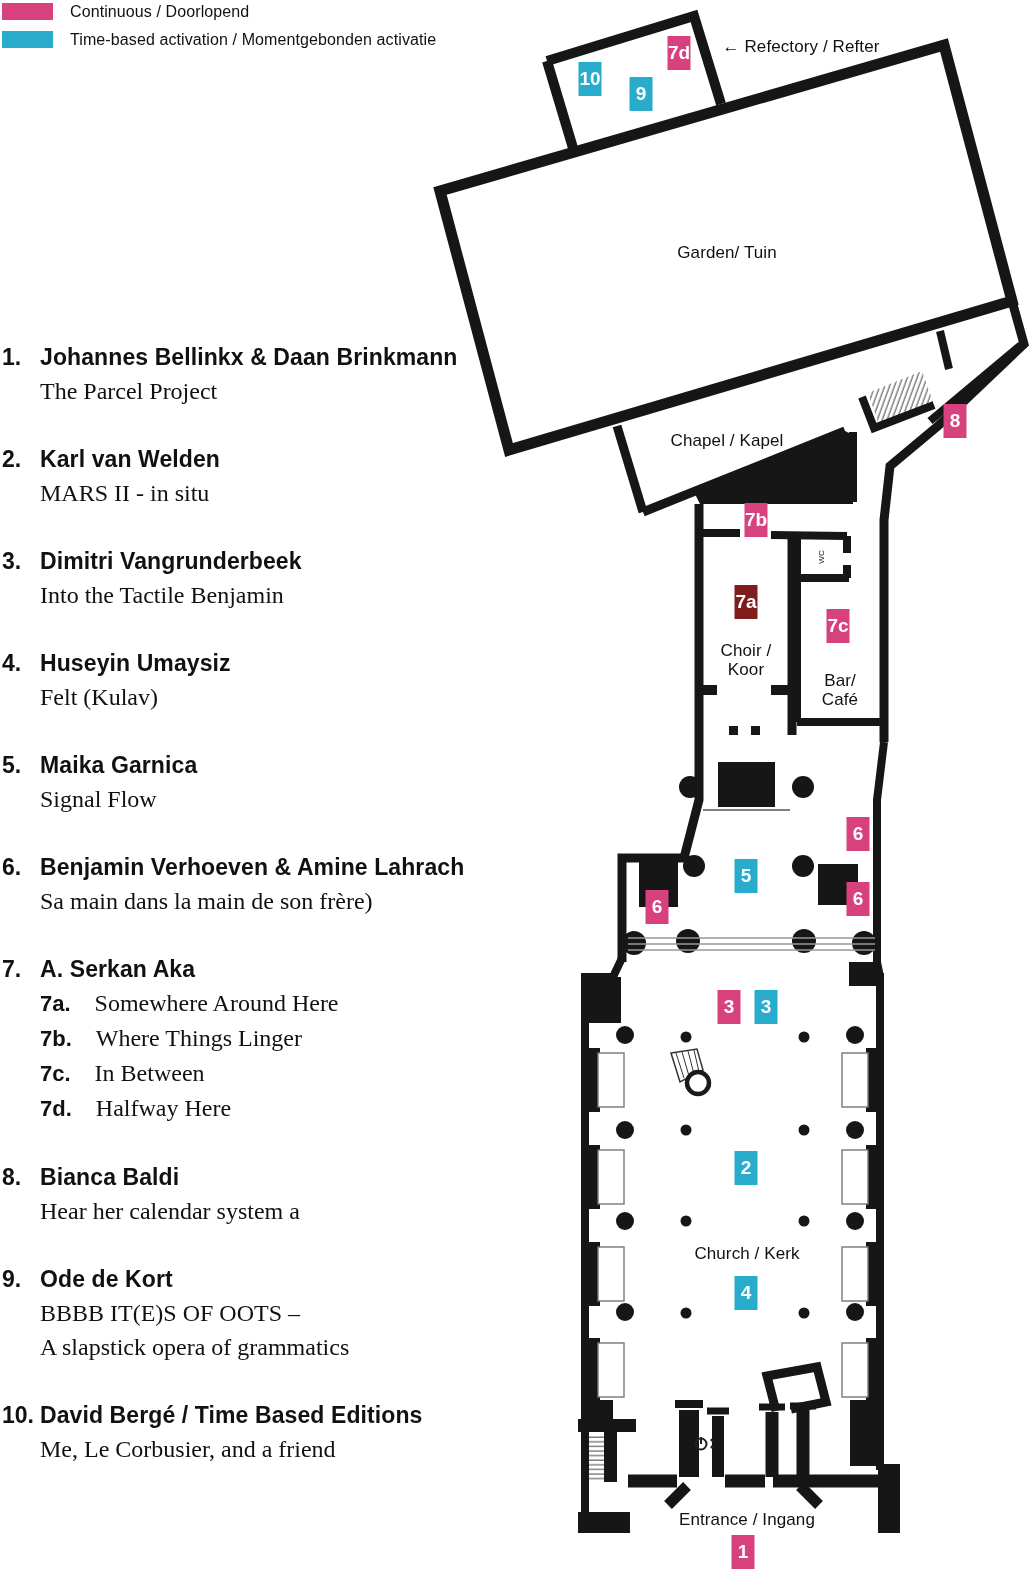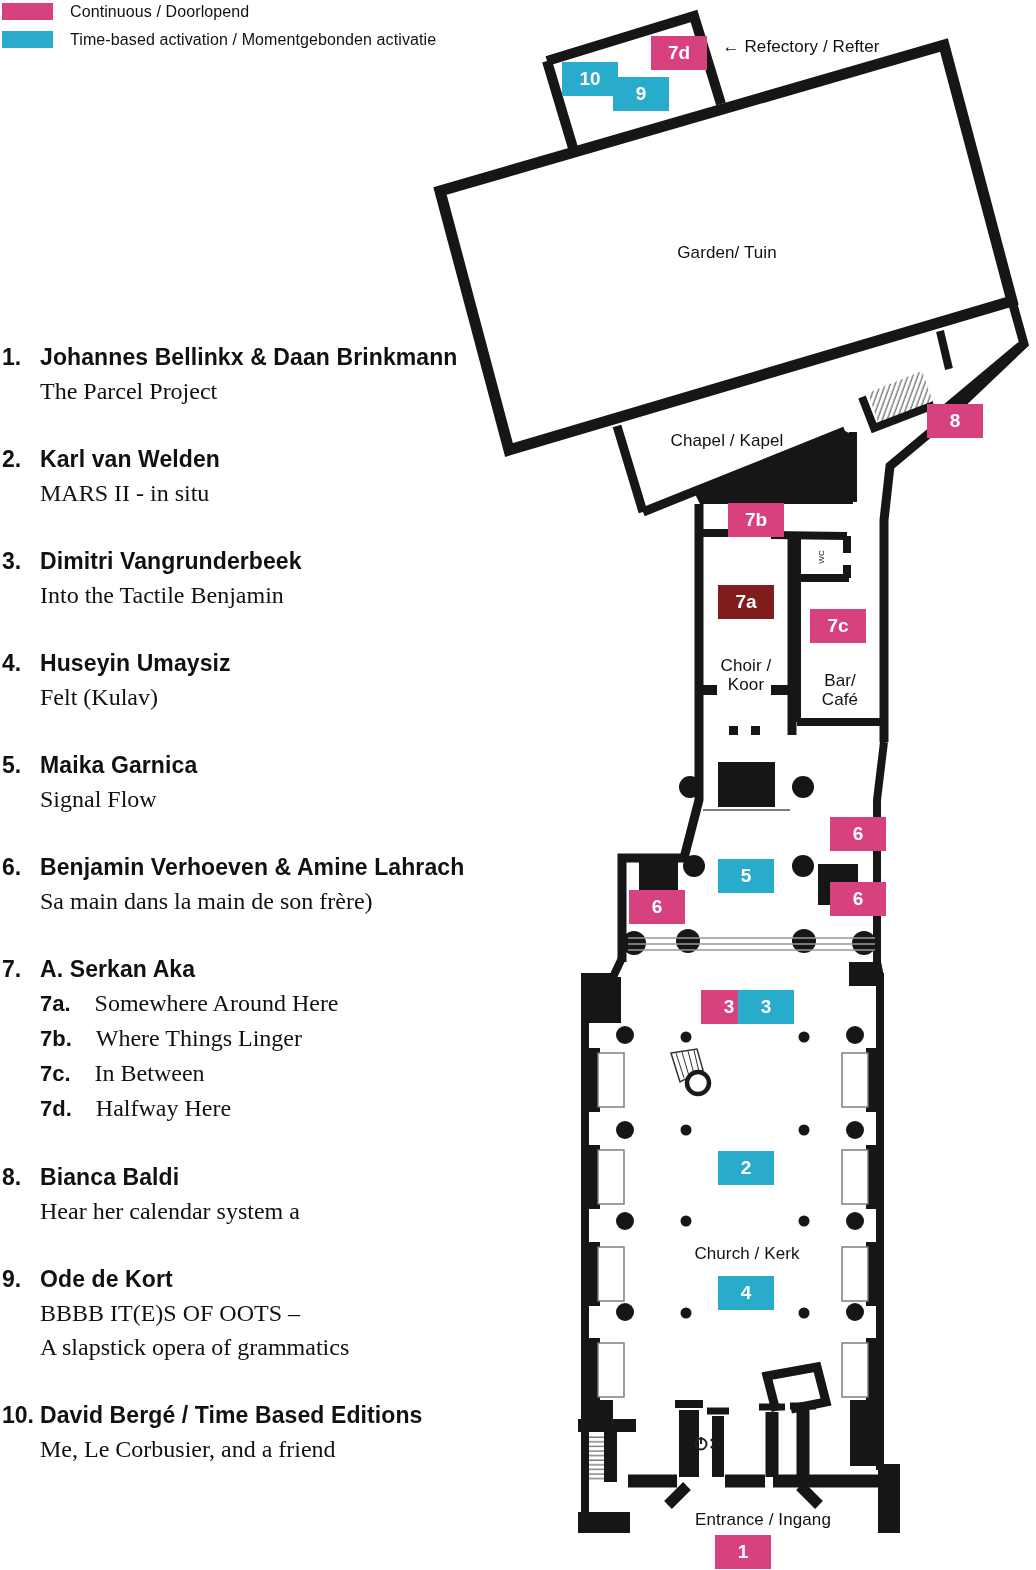--- a/index.html
+++ b/index.html
@@ -18,21 +18,21 @@
   .artist-name{font-weight:700;font-size:23px;line-height:34px;letter-spacing:.1px;}
   .work-line{font-family:"Liberation Serif",serif;font-size:24px;line-height:34px;}
   .work-prefix{font-family:"Liberation Sans",sans-serif;font-weight:700;font-size:22px;margin-right:24px;}
   
   .plan-svg{position:absolute;left:0;top:0;width:1036px;height:1570px;}
   
   .plan-label{position:absolute;transform:translate(-50%,-50%);font-size:17px;line-height:19px;
               text-align:center;white-space:pre-line;color:#111;letter-spacing:.1px;}
   .plan-label.rot{transform:translate(-50%,-50%) rotate(-90deg);}
   
-  .marker{position:absolute;width:56px;height:34px;transform:translate(-50%,-50%);
+  .marker{position:absolute;width:23px;height:34px;transform:translate(-50%,-50%);
           color:#fff;font-weight:700;font-size:19px;line-height:34px;text-align:center;}
 </style>
 </head>
 <body>
 
 <div class="page">
 
   <svg class="plan-svg" viewBox="0 0 1036 1570" xmlns="http://www.w3.org/2000/svg">
     <defs>
       <pattern id="hatchDiag" width="4.6" height="4.6" patternUnits="userSpaceOnUse" patternTransform="rotate(20)">
@@ -269,27 +269,27 @@
           <div class="artist-name">David Bergé / Time Based Editions</div>
           <div class="work-line">Me, Le Corbusier, and a friend</div>
         </div>
       </div>
     </div>
 
   <div id="labels-layer">
       <div class="plan-label" style="left: 801px; top: 46px;">← Refectory / Refter</div>
       <div class="plan-label" style="left: 727px; top: 252px;">Garden/ Tuin</div>
       <div class="plan-label" style="left: 727px; top: 440px;">Chapel / Kapel</div>
-      <div class="plan-label" style="left: 746px; top: 675px;">Choir /
+      <div class="plan-label" style="left: 746px; top: 660px;">Choir /
 Koor</div>
       <div class="plan-label" style="left: 840px; top: 690px;">Bar/
 Café</div>
       <div class="plan-label rot" style="left: 821px; top: 557px; font-size: 8px;">WC</div>
       <div class="plan-label" style="left: 747px; top: 1253px;">Church / Kerk</div>
-      <div class="plan-label" style="left: 763px; top: 1519px;">Entrance / Ingang</div>
+      <div class="plan-label" style="left: 747px; top: 1519px;">Entrance / Ingang</div>
     </div>
   <div id="markers-layer">
       <div class="marker" style="left: 590px; top: 79px; background: rgb(41, 172, 203);">10</div>
       <div class="marker" style="left: 641px; top: 94px; background: rgb(41, 172, 203);">9</div>
       <div class="marker" style="left: 679px; top: 53px; background: rgb(214, 65, 126);">7d</div>
       <div class="marker" style="left: 955px; top: 421px; background: rgb(214, 65, 126);">8</div>
       <div class="marker" style="left: 756px; top: 520px; background: rgb(214, 65, 126);">7b</div>
       <div class="marker" style="left: 746px; top: 602px; background: #7f1d1d;">7a</div>
       <div class="marker" style="left: 838px; top: 626px; background: rgb(214, 65, 126);">7c</div>
       <div class="marker" style="left: 858px; top: 834px; background: rgb(214, 65, 126);">6</div>

